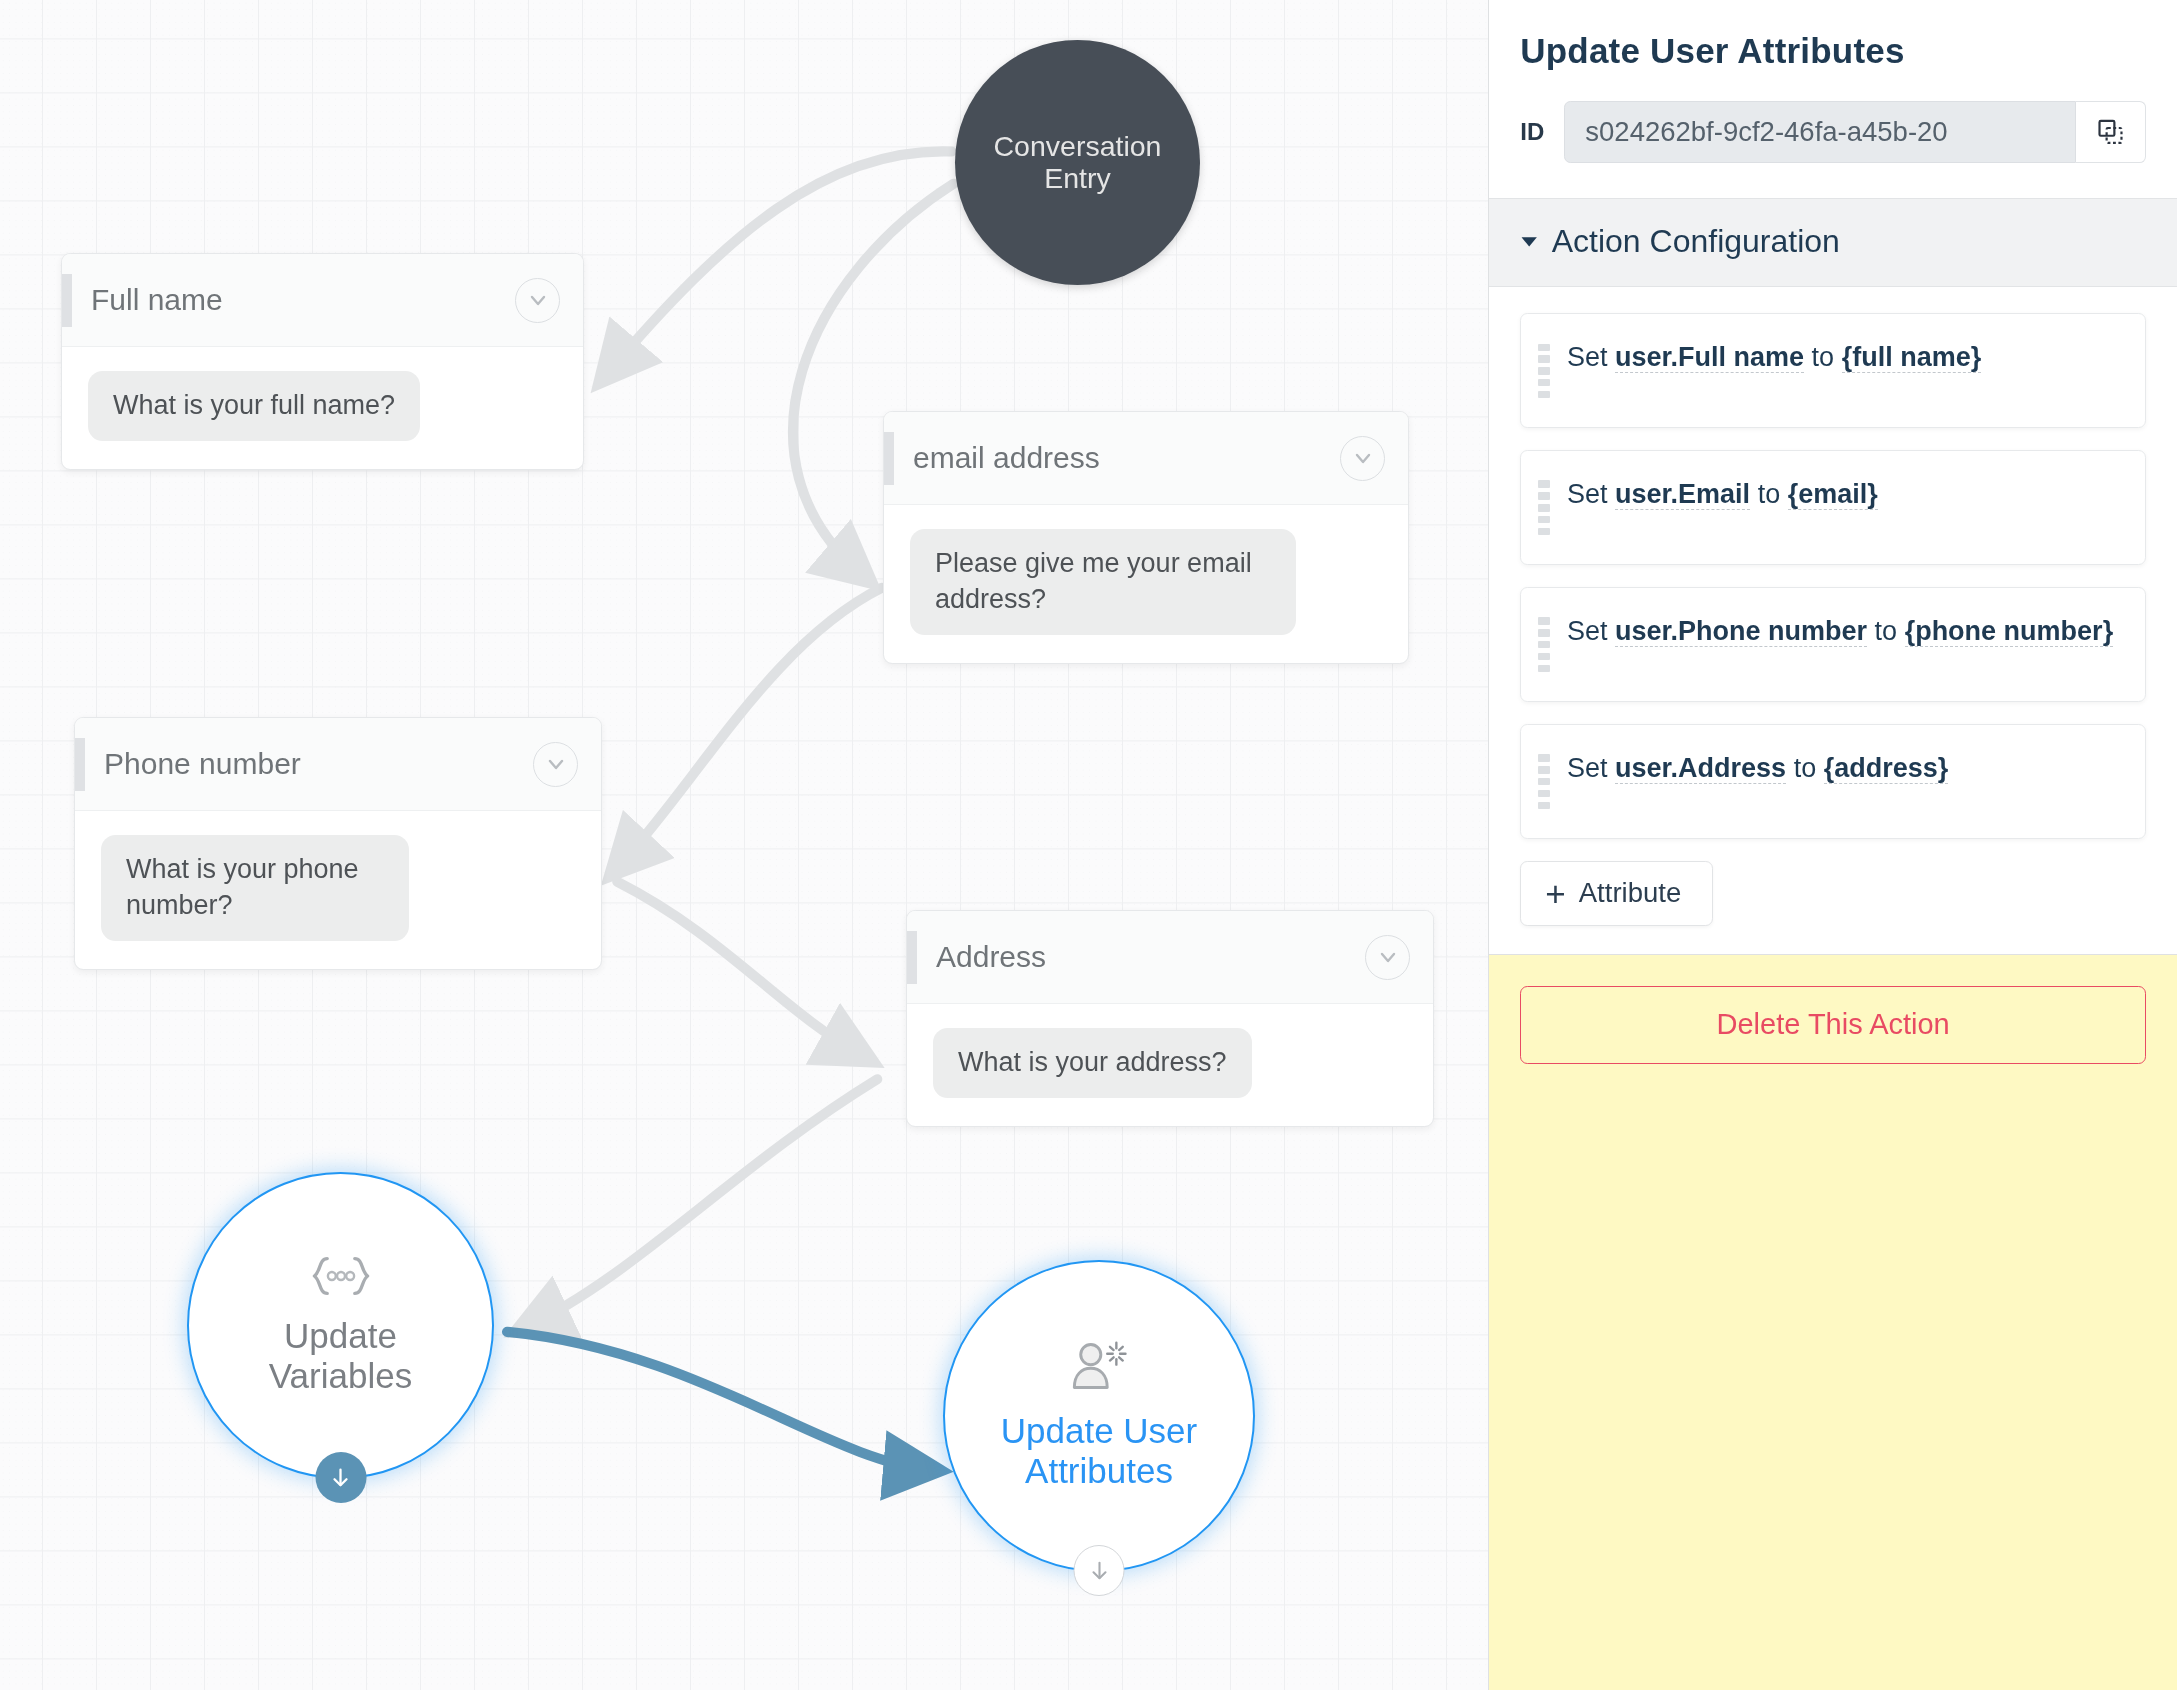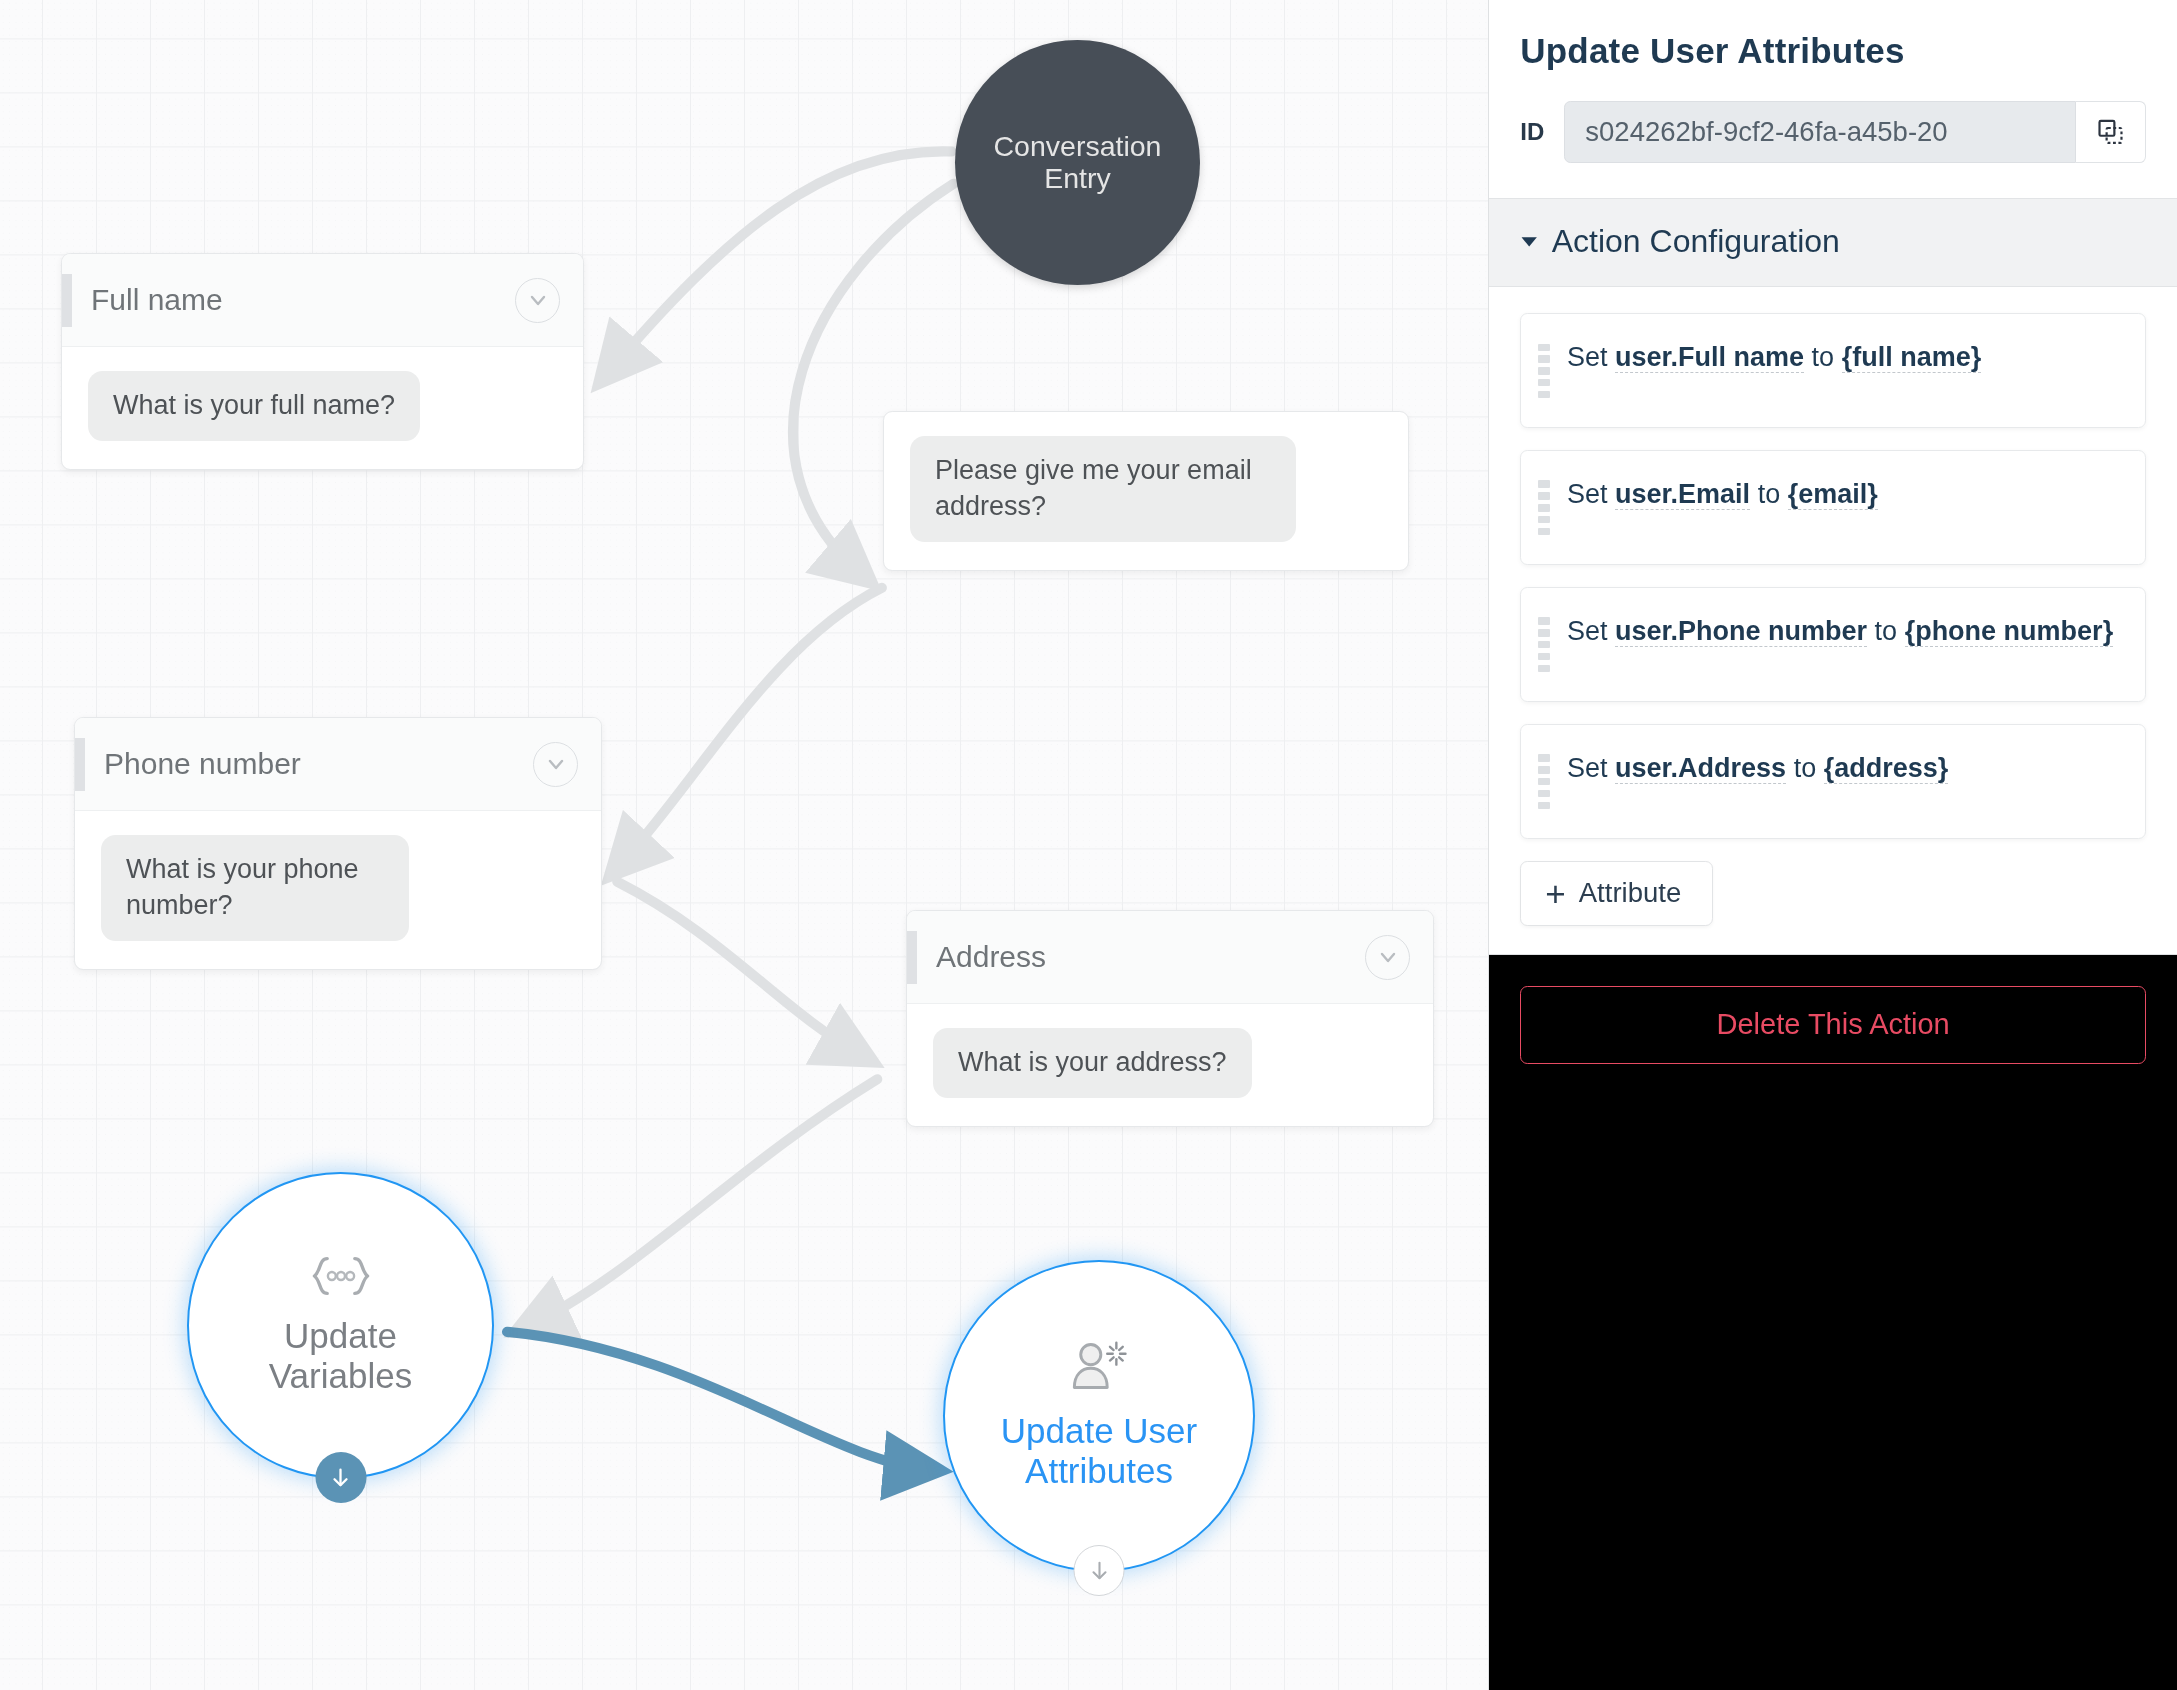--- a/index.html
+++ b/index.html
@@ -189,21 +189,21 @@
     background: #ffffff;
     padding: 15.6px 31px 15.6px 24px;
     font-size: 27.5px; color: #2c3e50;
     box-shadow: 0 1.8px 3.7px rgba(0,0,0,.04);
     cursor: pointer;
   }
   .add-attr .plus { font-size: 35px; font-weight: 300; margin-right: 13px; line-height: .9; color: #2c3e50; }
 
   .panel-footer {
     flex: 1;
-    background: #000000;
+    background: #fef9c3;
     border-top: 1.4px solid #dfe1e3;
     padding: 31px 31px 0 31px;
   }
   .delete-btn {
     width: 100%; height: 78px;
     border: 1.8px solid #e84b63; border-radius: 7.3px;
     background: transparent;
     color: #e84b63; font-size: 29px;
     font-family: "Liberation Sans", sans-serif;
     cursor: pointer;
@@ -255,20 +255,29 @@
               <polyline points="6,9 12,16 18,9"></polyline>
             </svg>
         </span>
       </div>
       <div class="card-body">
         <span class="bubble">What is your full name?</span>
       </div>
     </div>
 
     <div class="card card-email">
+      <div class="card-head">
+        <span class="card-accent"></span>
+        <span class="card-title">email address</span>
+        <span class="chev">
+          <svg width="24" height="24" viewBox="0 0 24 24" fill="none" stroke="#b9bdc1" stroke-width="2.4" stroke-linecap="round" stroke-linejoin="round">
+              <polyline points="6,9 12,16 18,9"></polyline>
+            </svg>
+        </span>
+      </div>
       <div class="card-body">
         <span class="bubble" style="max-width:386px">Please give me your email address?</span>
       </div>
     </div>
 
     <div class="card card-phone">
       <div class="card-head">
         <span class="card-accent"></span>
         <span class="card-title">Phone number</span>
         <span class="chev">

